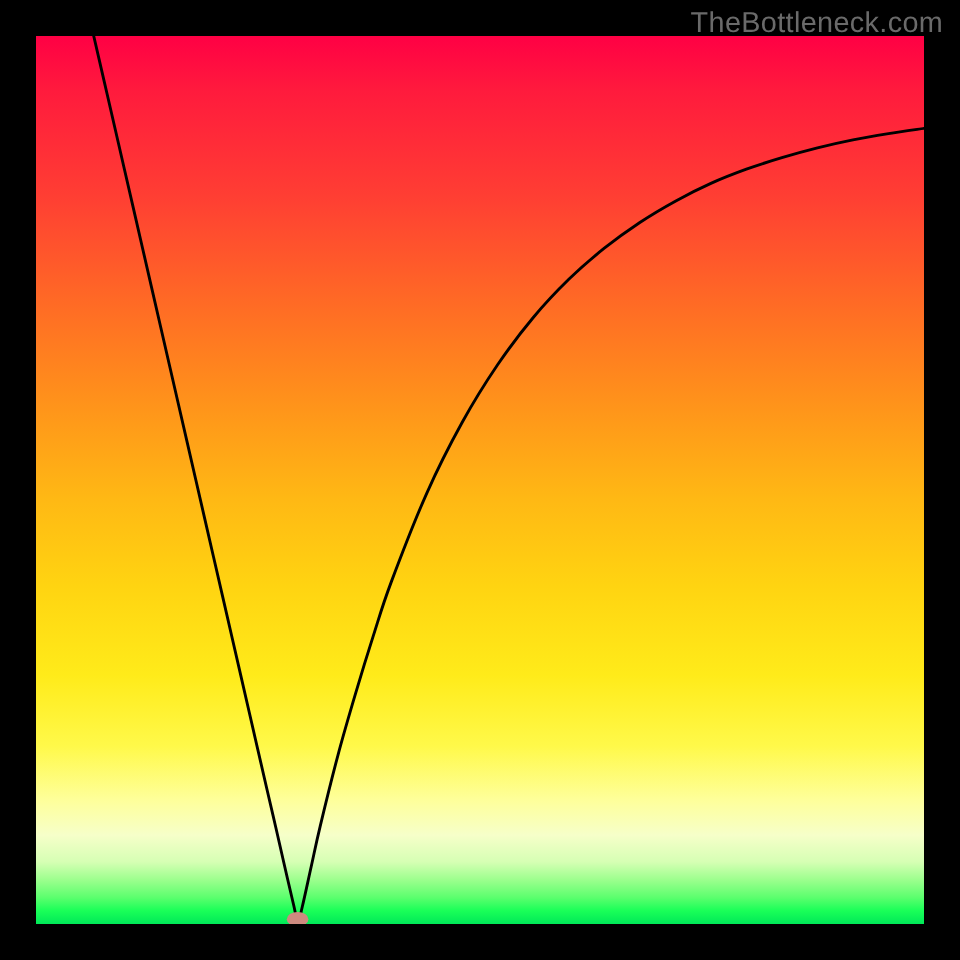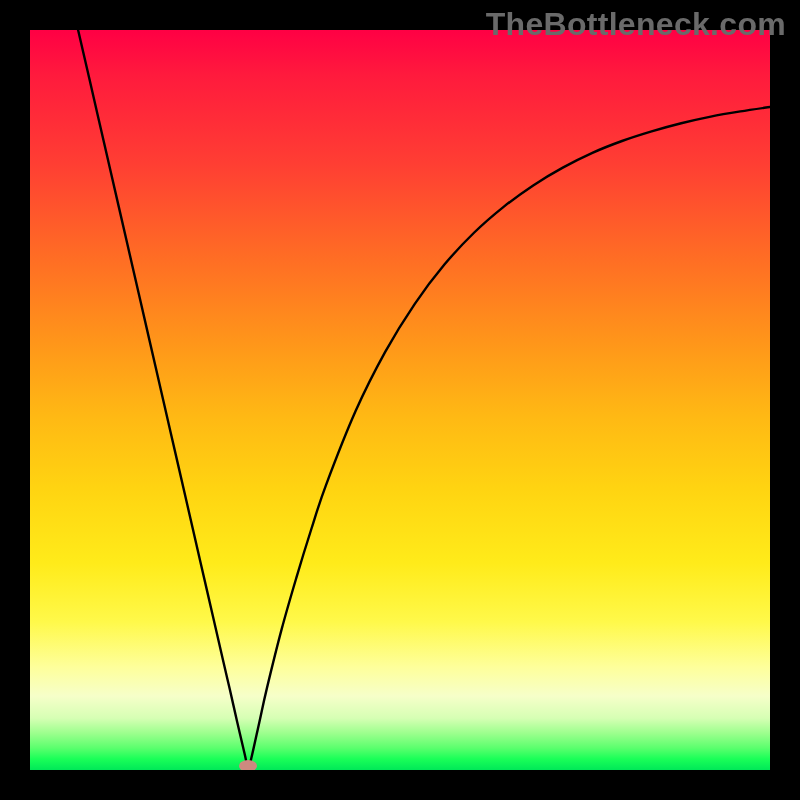--- a/index.html
+++ b/index.html
@@ -50,22 +50,22 @@
       #5cff6e 97%,
       #1aff58 98.5%,
       #00e858 100%
     );
   }
   .watermark {
     position: absolute;
     top: 6px;
     right: 14px;
     color: #6a6a6a;
-    font-size: 32px;
-    font-weight: 700;
+    font-size: 24px;
+    font-weight: 400;
     letter-spacing: 0.3px;
     z-index: 5;
     user-select: none;
   }
   svg.curve {
     position: absolute;
     left: 0;
     top: 0;
     width: 100%;
     height: 100%;

